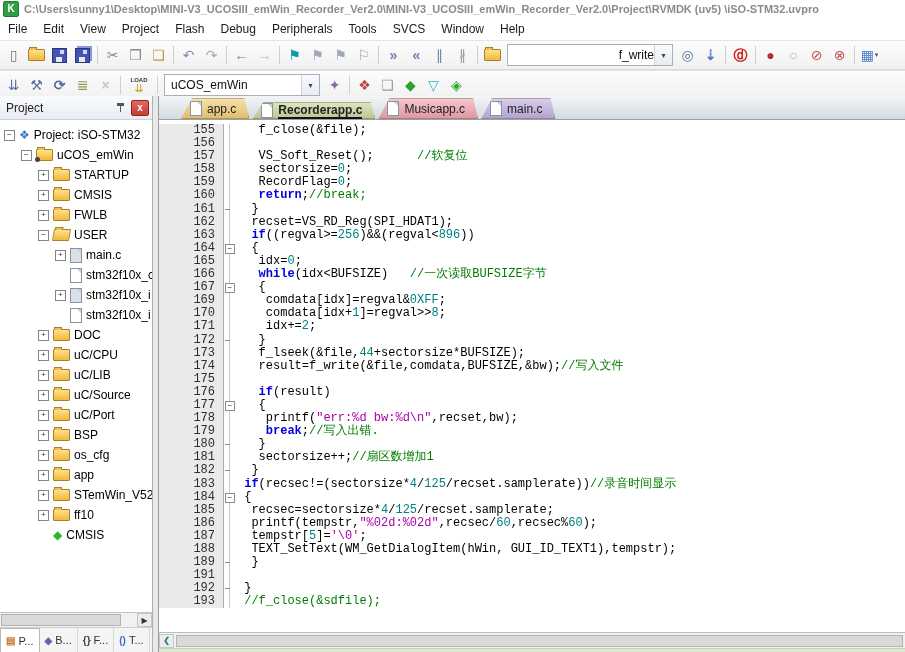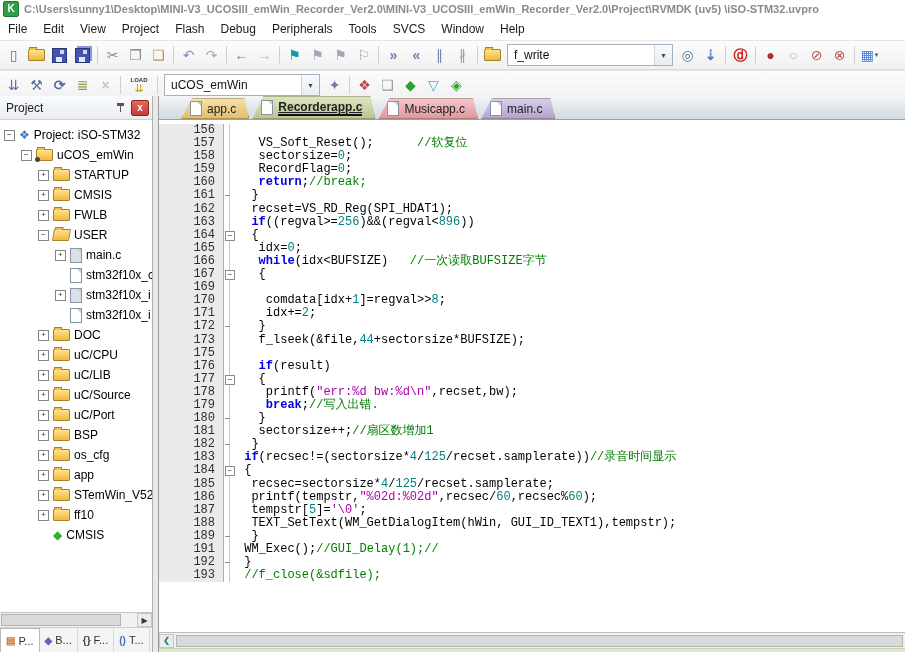--- a/index.html
+++ b/index.html
@@ -46,21 +46,21 @@
   
   .mainrow{position:absolute;left:0;right:0;top:96px;bottom:0;display:flex;}
   .panel{width:152px;flex:0 0 auto;display:flex;flex-direction:column;background:#fff;border-right:1px solid #b0b0b0;}
   .split{width:5px;flex:0 0 auto;background:#e9e9e9;border-right:1px solid #9a9a9a;}
   .edcol{flex:1;display:flex;flex-direction:column;min-width:0;}
   .tabbar{height:23px;flex:0 0 auto;background:linear-gradient(#f3f5f7,#d2dae1);border-bottom:1px solid #97a1ab;
           display:flex;align-items:flex-end;padding-left:22px;}
   .tab{height:21px;margin-right:3px;padding:0 13px 0 9px;display:flex;align-items:center;gap:5px;
        font-size:12px;color:#222;clip-path:polygon(11px 0,calc(100% - 5px) 0,100% 100%,0 100%);
        box-shadow:inset 0 0 0 1px rgba(90,80,40,.35);}
-  .tab.active{font-weight:bold;height:23px;text-decoration:underline;}
+  .tab.active{font-weight:bold;height:17px;}
   .tab.active .tlabel{border-bottom:2px solid #111;}
   
   .phead{height:23px;flex:0 0 auto;display:flex;align-items:center;padding:0 3px 0 6px;font-size:12px;color:#222;
          background:linear-gradient(#fafbfc,#e9edf1);border-bottom:1px solid #ccd2d8;}
   .phead .ptitle{flex:1;}
   .pin{width:11px;height:11px;position:relative;margin-right:5px;}
   .pin::before{content:"";position:absolute;left:2px;top:1px;width:7px;height:3px;background:#555;}
   .pin::after{content:"";position:absolute;left:5px;top:4px;width:1px;height:6px;background:#555;}
   .pclose{width:16px;height:14px;background:linear-gradient(#e06a5f,#c43c35);border:1px solid #96231e;border-radius:2px;
           color:#fff;font:bold 10px/13px "Liberation Sans",sans-serif;text-align:center;}
@@ -182,21 +182,21 @@
       <div class="tbtn">
         <span class="g" style="color: rgb(111, 127, 174);">∥</span>
       </div>
       <div class="tbtn">
         <span class="g" style="color: rgb(154, 154, 154);">∦</span>
       </div>
       <div class="tsep"></div>
       <div class="tbtn">
         <span class="ic-folder"></span>
       </div>
-      <div class="combo" style="width: 158px;">
+      <div class="combo" style="width: 158px; text-align: right;">
         <span class="cval">f_write</span>
         <span class="cdd">▾</span>
       </div>
       <div class="tbtn">
         <span class="g" style="color: rgb(85, 119, 170);">◎</span>
       </div>
       <div class="tbtn">
         <span class="g" style="color: rgb(77, 124, 201); font-weight: bold;">⇣</span>
       </div>
       <div class="tsep"></div>
@@ -424,20 +424,25 @@
             <span class="ic-page"></span>
             <span class="tlabel">Musicapp.c</span>
           </div>
           <div class="tab" style="background: linear-gradient(rgba(255, 255, 255, 0.4), rgba(0, 0, 0, 0.08)), rgb(194, 175, 222);">
             <span class="ic-page"></span>
             <span class="tlabel">main.c</span>
           </div>
         </div>
       <div class="editor" id="code">
           <div class="cl">
+            <span class="ln">155</span>
+            <span class="fold"></span>
+            <span class="ct"><span>   f_close(&amp;file);</span></span>
+          </div>
+          <div class="cl">
             <span class="ln">156</span>
             <span class="fold"></span>
           </div>
           <div class="cl">
             <span class="ln">157</span>
             <span class="fold"></span>
             <span class="ct"><span>   VS_Soft_Reset();      </span><span class="tc">//软复位</span></span>
           </div>
           <div class="cl">
             <span class="ln">158</span>
@@ -491,20 +496,21 @@
           <div class="cl">
             <span class="ln">167</span>
             <span class="fold">
               <span class="fbox">−</span>
             </span>
             <span class="ct"><span>   {</span></span>
           </div>
           <div class="cl">
             <span class="ln">169</span>
             <span class="fold"></span>
+            <span class="ct"><span>    comdata[idx]=regval&amp;</span><span class="tn">0XFF</span><span>;</span></span>
           </div>
           <div class="cl">
             <span class="ln">170</span>
             <span class="fold"></span>
             <span class="ct"><span>    comdata[idx+</span><span class="tn">1</span><span>]=regval&gt;&gt;</span><span class="tn">8</span><span>;</span></span>
           </div>
           <div class="cl">
             <span class="ln">171</span>
             <span class="fold"></span>
             <span class="ct"><span>    idx+=</span><span class="tn">2</span><span>;</span></span>
@@ -515,20 +521,25 @@
               <span class="ftick"></span>
             </span>
             <span class="ct"><span>   }</span></span>
           </div>
           <div class="cl">
             <span class="ln">173</span>
             <span class="fold"></span>
             <span class="ct"><span>   f_lseek(&amp;file,</span><span class="tn">44</span><span>+sectorsize*BUFSIZE);</span></span>
           </div>
           <div class="cl">
+            <span class="ln">174</span>
+            <span class="fold"></span>
+            <span class="ct"><span>   result=f_write(&amp;file,comdata,BUFSIZE,&amp;bw);</span><span class="tc">//写入文件</span></span>
+          </div>
+          <div class="cl">
             <span class="ln">175</span>
             <span class="fold"></span>
             <span class="ct"><span></span></span>
           </div>
           <div class="cl">
             <span class="ln">176</span>
             <span class="fold"></span>
             <span class="ct"><span>   </span><span class="tk">if</span><span>(result)</span></span>
           </div>
           <div class="cl">
@@ -602,21 +613,20 @@
           <div class="cl">
             <span class="ln">189</span>
             <span class="fold">
               <span class="ftick"></span>
             </span>
             <span class="ct"><span>  }</span></span>
           </div>
           <div class="cl">
             <span class="ln">191</span>
             <span class="fold"></span>
-            <span class="ct"><span> WM_Exec();</span><span class="tc">//GUI_Delay(1);//</span></span>
           </div>
           <div class="cl">
             <span class="ln">192</span>
             <span class="fold">
               <span class="ftick"></span>
             </span>
             <span class="ct"><span> }</span></span>
           </div>
           <div class="cl">
             <span class="ln">193</span>

